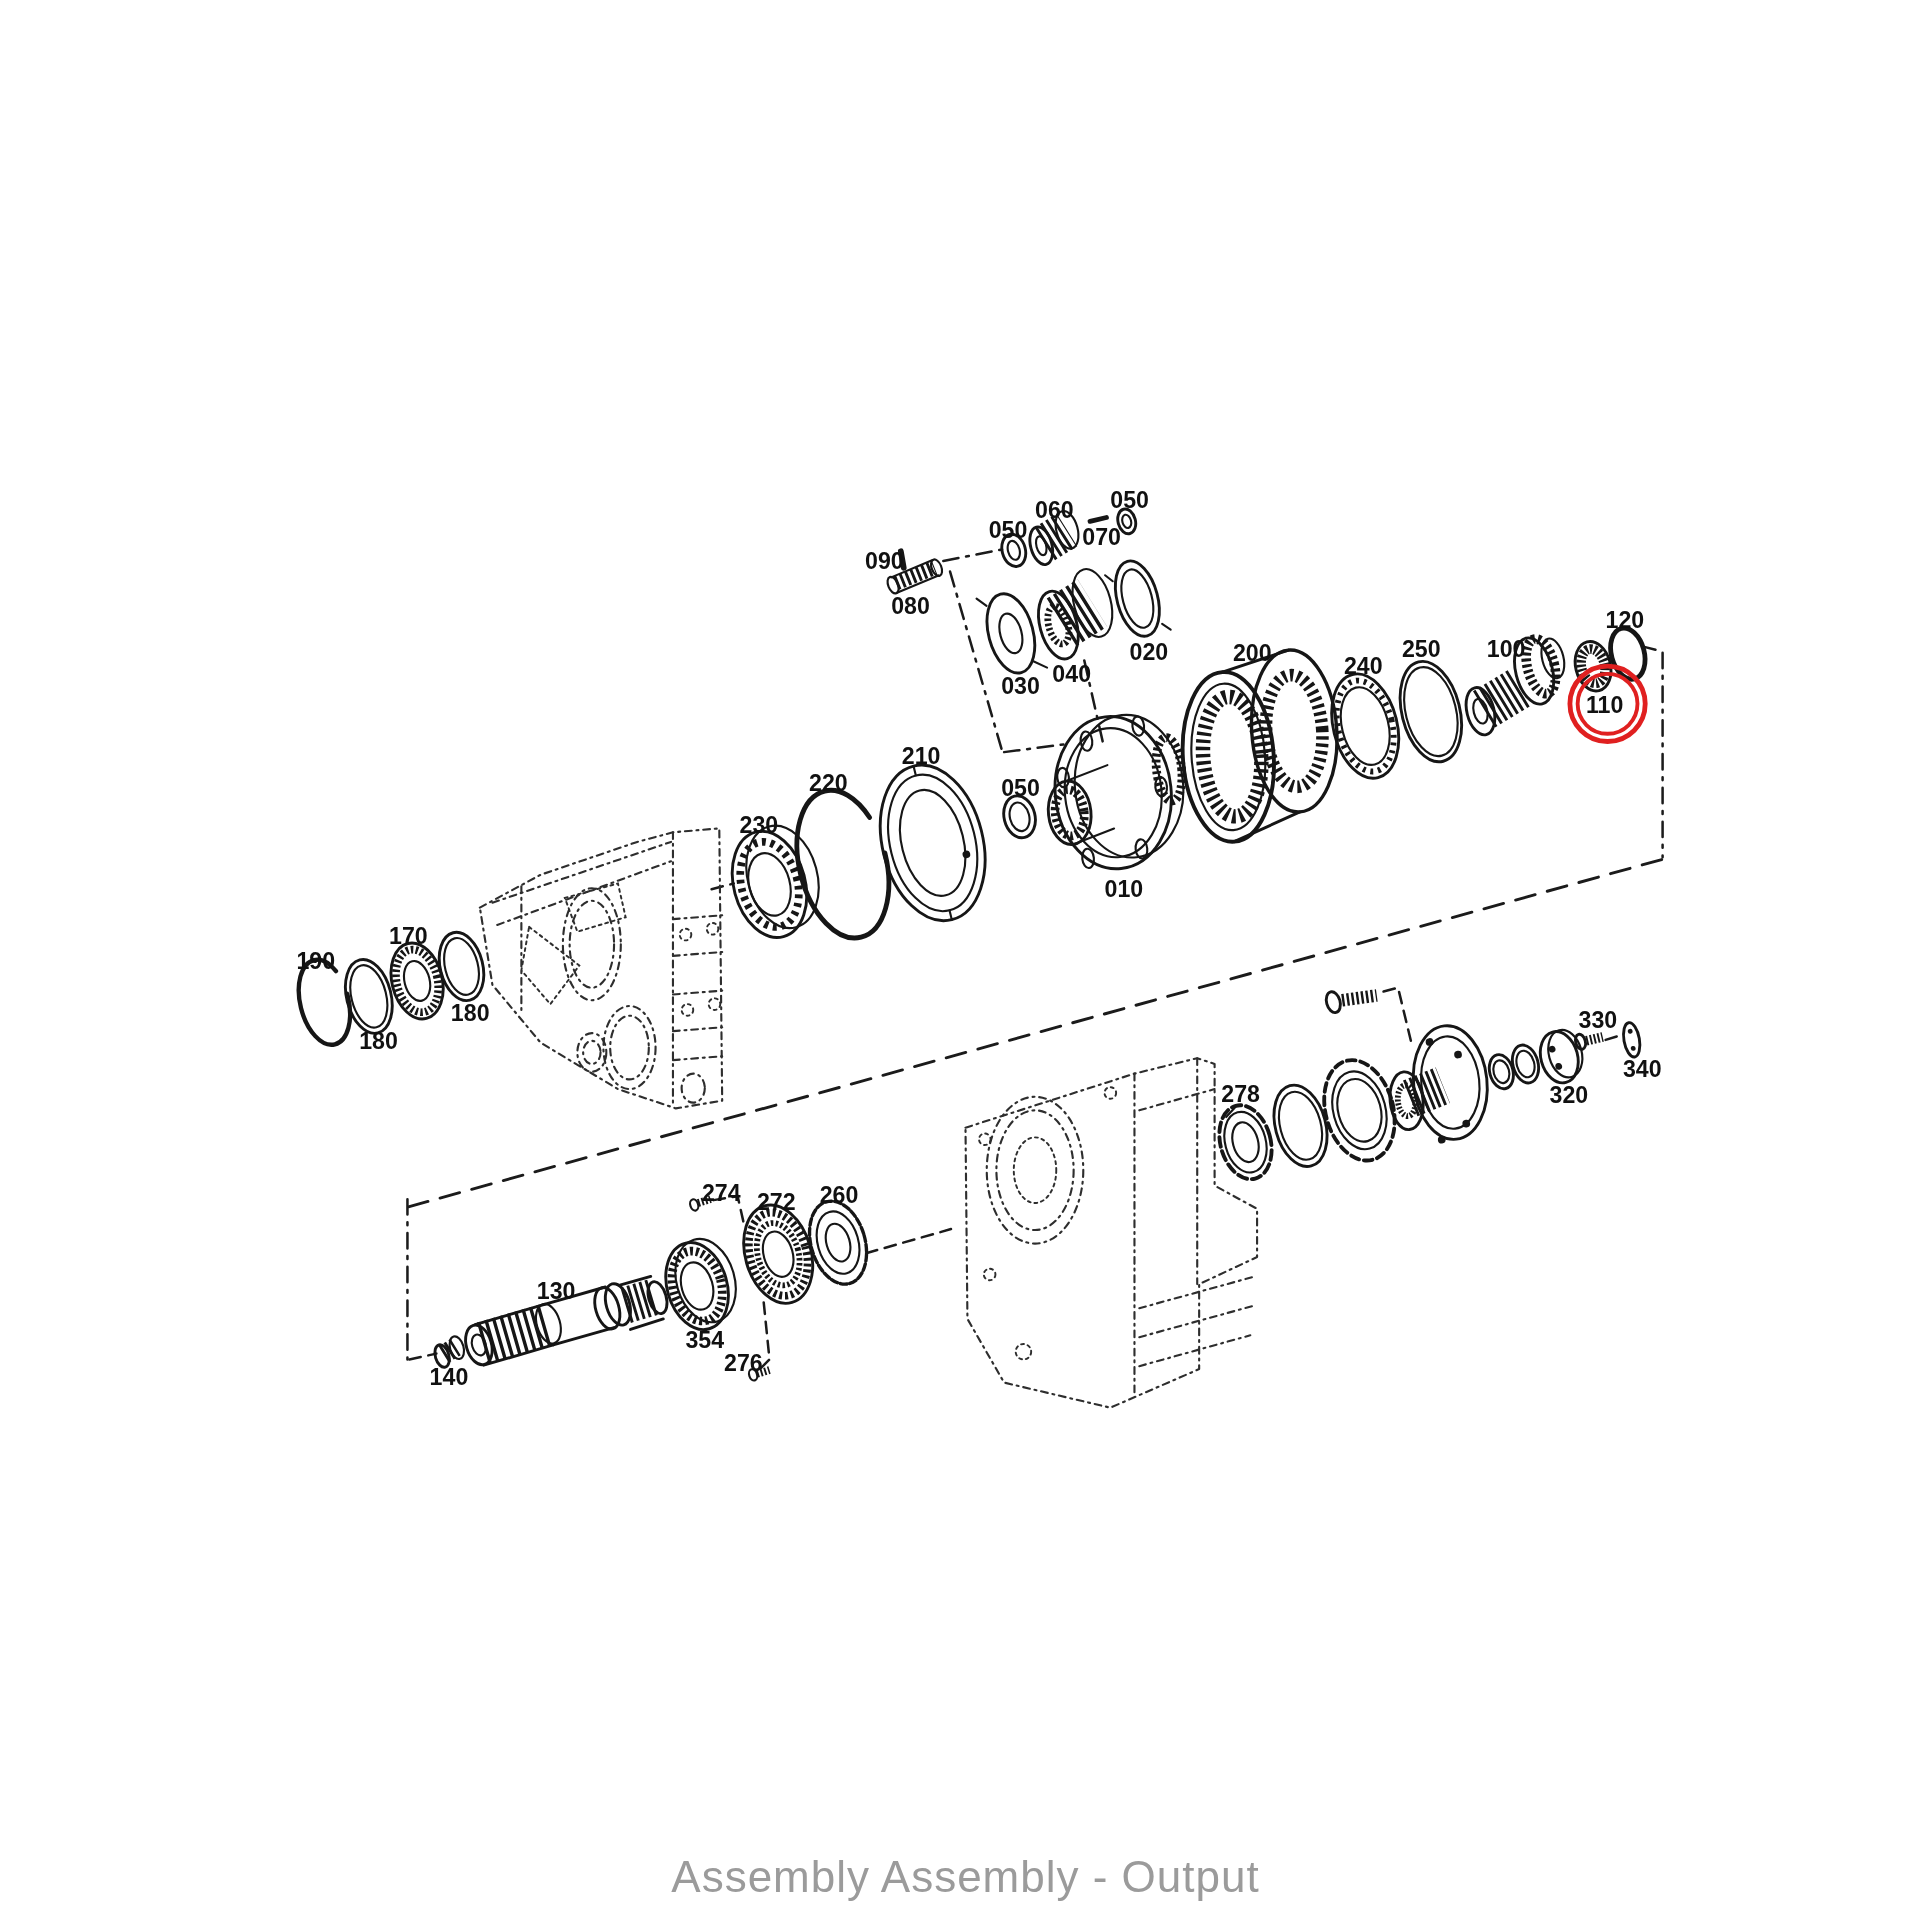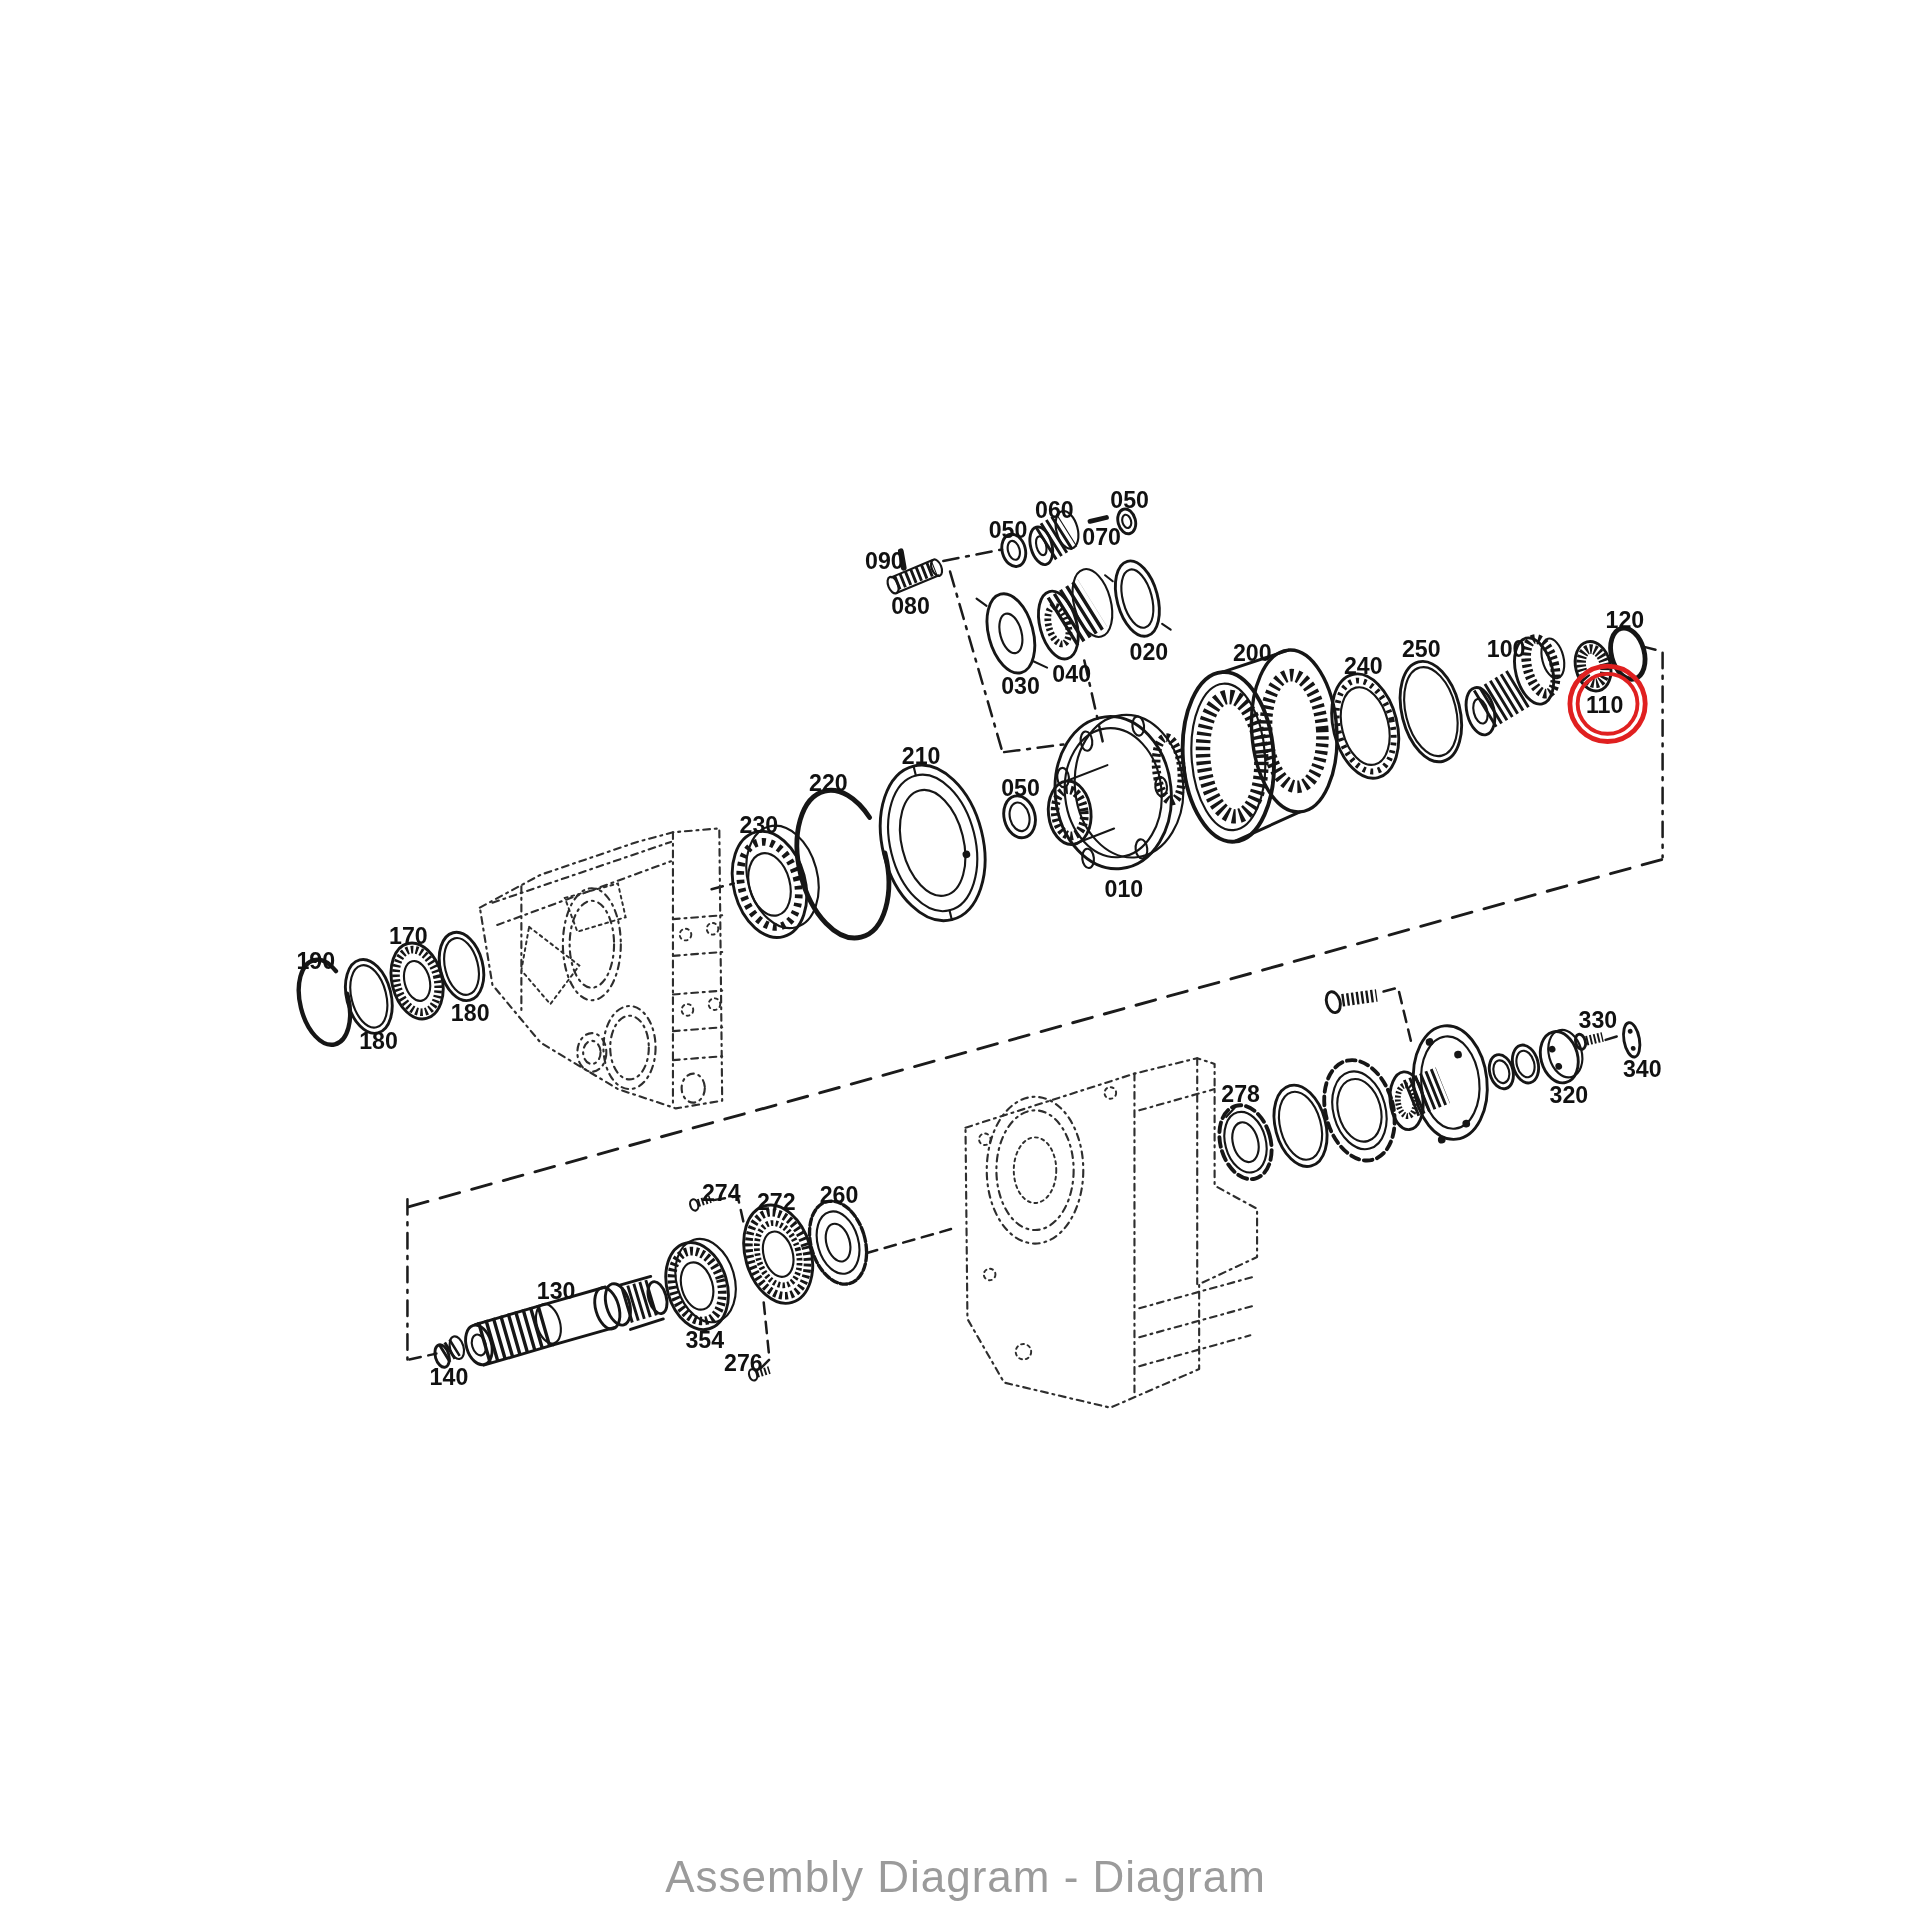--- a/index.html
+++ b/index.html
@@ -358,15 +358,15 @@
         <text x="747" y="1244" class="plabel">274</text>
         <text x="770" y="1420" class="plabel">276</text>
         <text x="1285" y="1141" class="plabel">278</text>
         <text x="1625" y="1142" class="plabel">320</text>
         <text x="1655" y="1065" class="plabel">330</text>
         <text x="1701" y="1116" class="plabel">340</text>
         <text x="730" y="1396" class="plabel">354</text>
       </g>
 </svg>
 
-<div class="caption">Assembly Diagram - Diagram</div>
+<div class="caption">Assembly Assembly - Output</div>
 </div>
 
 
 </body></html>

